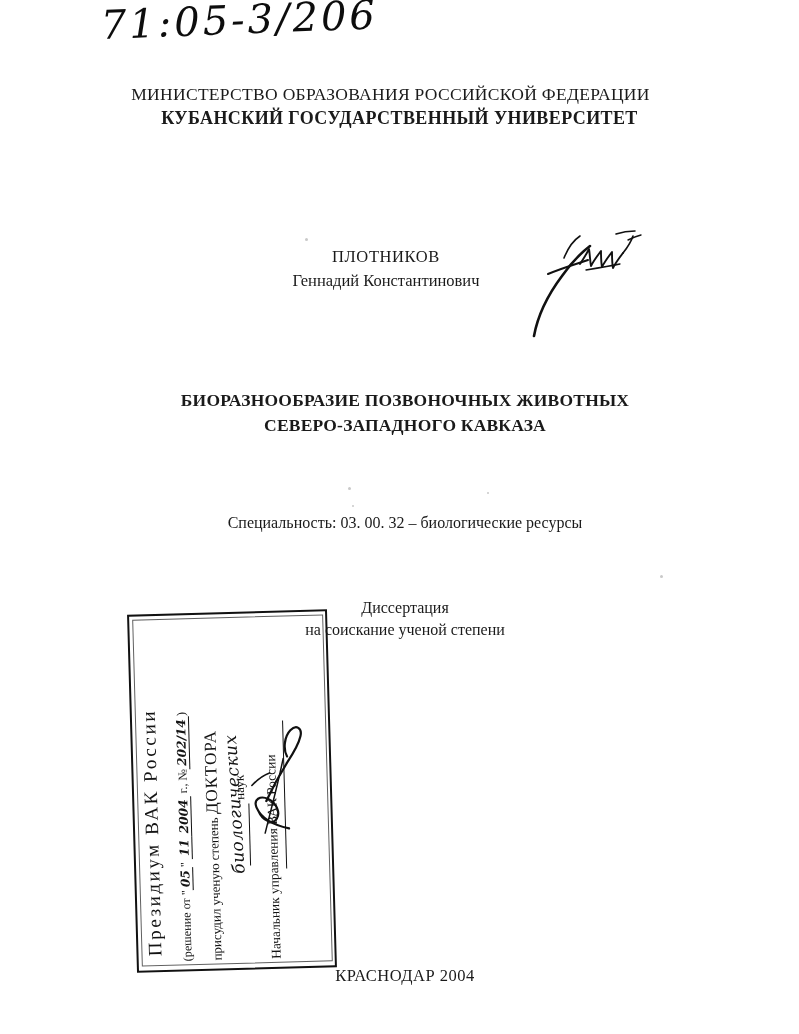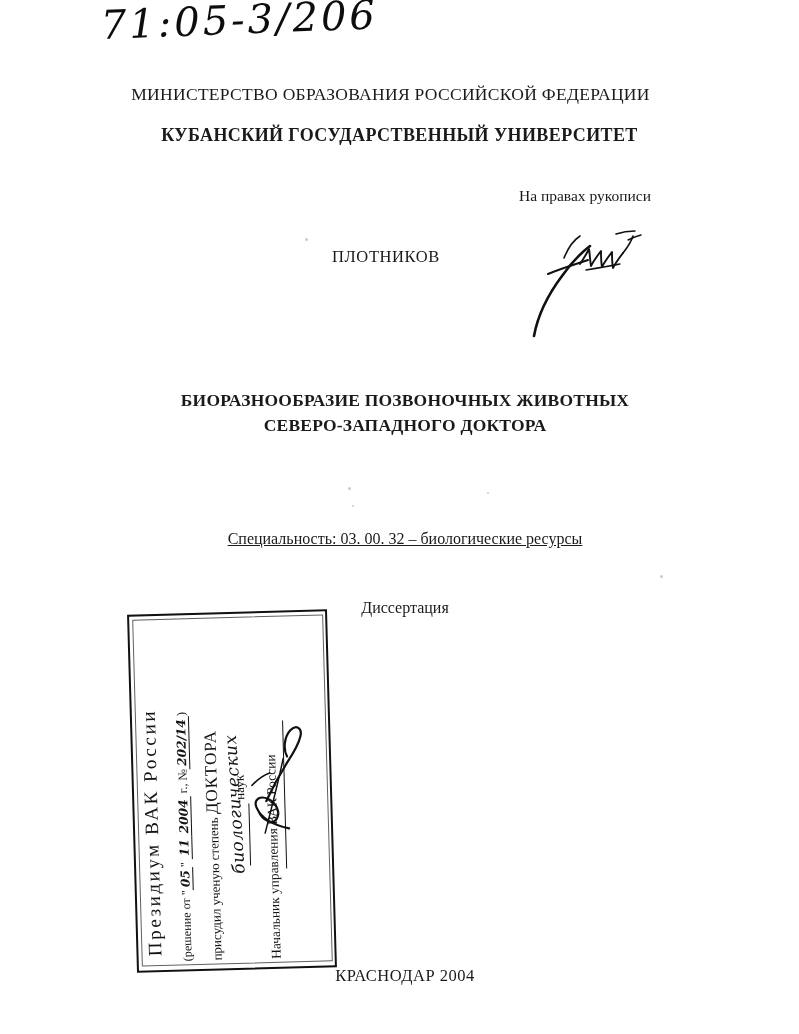--- a/index.html
+++ b/index.html
@@ -41,21 +41,21 @@
     font-weight: 500;
   }
 
   
   #ministry-line {
     left: 0; top: 84px; width: 781px;
     font-size: 17.5px;
     letter-spacing: 0.3px;
   }
   #university-line {
-    left: 0; top: 125px; width: 799px;
+    left: 0; top: 108px; width: 799px;
     font-size: 18px;
     letter-spacing: 0.4px;
   }
 
   
   #manuscript-rights {
     left: 430px; top: 187px; width: 310px;
     font-size: 15.5px;
     text-align: center;
   }
@@ -74,24 +74,23 @@
     left: 60px; top: 388px; width: 690px;
     text-align: center;
     font-size: 17.5px;
     line-height: 1.42;
     letter-spacing: 0.2px;
   }
   #title-block span { display:block; }
 
   
   #speciality-line {
-    left: 60px; top: 530px; width: 690px;
+    left: 60px; top: 514px; width: 690px;
     text-align: center;
     font-size: 16px;
-    text-decoration: underline;
   }
 
   
   #degree-block {
     left: 160px; top: 597px; width: 490px;
     text-align: center;
     font-size: 16px;
     line-height: 1.38;
   }
   #degree-block span { display:block; }
@@ -217,50 +216,51 @@
 <body>
 
 <div id="page">
 
   <div class="abs" id="archive-number">71:05-3/206</div>
 
   <div class="abs ctr serif" id="ministry-line">МИНИСТЕРСТВО ОБРАЗОВАНИЯ РОССИЙСКОЙ ФЕДЕРАЦИИ</div>
 
   <div class="abs ctr serif bold" id="university-line">КУБАНСКИЙ ГОСУДАРСТВЕННЫЙ УНИВЕРСИТЕТ</div>
 
-  <div class="abs serif" id="manuscript-rights">На правах рукописи</div>
 
   <div class="abs serif" id="author-block">
     <span id="author-surname">ПЛОТНИКОВ</span>
+    <span id="author-given">Геннадий Константинович</span>
   </div>
 
   <svg class="abs" id="author-signature" viewBox="0 0 120 112">
     <g fill="none" stroke="#111" stroke-linecap="round" stroke-linejoin="round">
       <path d="M6 108 C10 86 22 64 34 48 C44 34 54 24 62 18" stroke-width="2.6"></path>
       <path d="M20 46 C34 40 48 36 60 32" stroke-width="2"></path>
       <path d="M36 30 C40 20 46 12 52 8" stroke-width="1.6"></path>
       <path d="M52 36 C56 30 59 25 61 21 C62 27 62 33 63 38 C66 32 70 27 73 23
                C73 29 73 34 74 39 C77 33 81 28 84 24 C84 30 84 35 85 40
                C88 34 92 29 95 25" stroke-width="1.9"></path>
       <path d="M95 25 C99 20 103 14 105 8" stroke-width="1.7"></path>
       <path d="M88 6 C94 4 100 3 107 3" stroke-width="1.5"></path>
       <path d="M100 12 C104 10 109 8 113 7" stroke-width="1.4"></path>
       <path d="M58 42 C70 40 82 38 92 36" stroke-width="1.3"></path>
     </g>
   </svg>
 
   <div class="abs serif bold" id="title-block">
     <span>БИОРАЗНООБРАЗИЕ ПОЗВОНОЧНЫХ ЖИВОТНЫХ</span>
-    <span>СЕВЕРО-ЗАПАДНОГО ДОКТОРА</span>
+    <span>СЕВЕРО-ЗАПАДНОГО КАВКАЗА</span>
   </div>
 
   <div class="abs serif" id="speciality-line">Специальность: 03. 00. 32 – биологические ресурсы</div>
 
   <div class="abs serif" id="degree-block">
     <span>Диссертация</span>
+    <span>на соискание ученой степени</span>
   </div>
 
 
   <div class="abs serif" id="city-year">КРАСНОДАР 2004</div>
 
   <div class="abs" id="vak-stamp">
     <div id="vak-stamp-box"></div>
 
     <div id="vak-stamp-inner">
 

